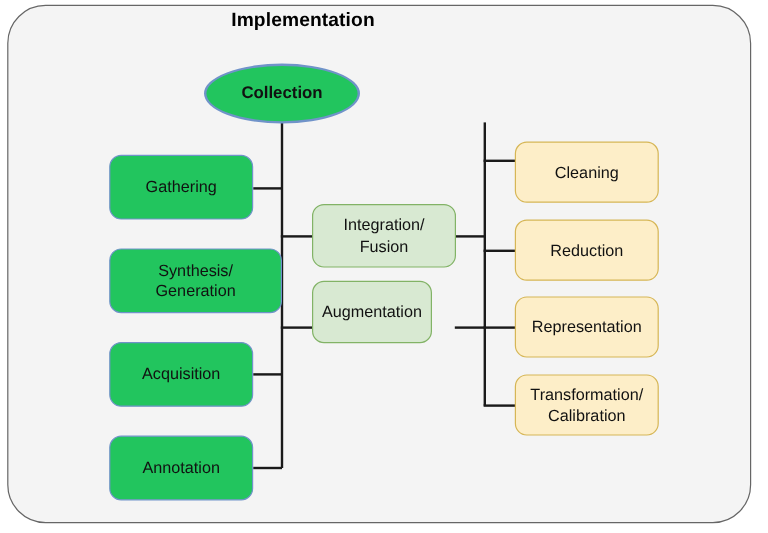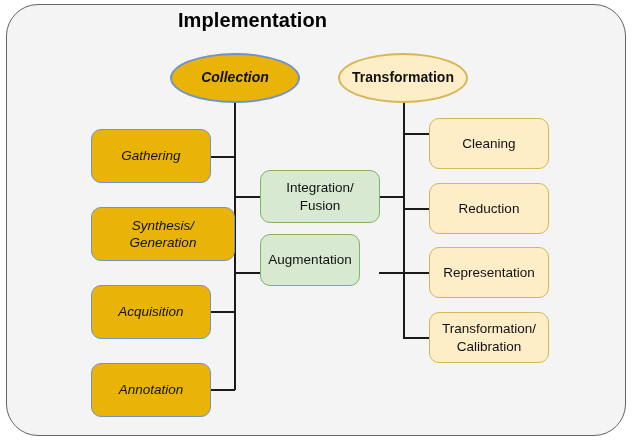--- a/index.html
+++ b/index.html
@@ -26,21 +26,21 @@
     border: 1.6px solid #666666;
     border-radius: 32px;
     box-sizing: border-box;
   }
   .diagram-title {
     position: absolute;
     left: 0;
     top: 9px;
     width: 505px;
     text-align: center;
-    font-size: 20px;
+    font-size: 16px;
     font-weight: bold;
     color: #000000;
     letter-spacing: 0.1px;
   }
   
   .node {
     position: absolute;
     box-sizing: border-box;
     display: flex;
     align-items: center;
@@ -55,23 +55,22 @@
   .node.rect {
     border-radius: 10px;
   }
   .node.ellipse {
     border-radius: 50%;
     font-weight: bold;
     font-size: 14px;
     border-width: 2px;
   }
   .fill-blue {
-    background: #eab308;
+    background: #22c55e;
     border-color: #7093c9;
-    font-style: italic;
   }
   .fill-green {
     background: #d8e9d2;
     border-color: #82b366;
   }
   .fill-yellow {
     background: #fdeec8;
     border-color: #d6b656;
   }
   
@@ -108,23 +107,20 @@
   <div class="conn h" style="left:403px; top:272px; width:27px;"></div>
   <div class="conn h" style="left:403px; top:337px; width:27px;"></div>
 
   <div class="conn h" style="left:379px; top:196px; width:26px;"></div>
   <div class="conn h" style="left:379px; top:272px; width:26px;"></div>
 
   <div class="node ellipse fill-blue" style="left:170px; top:53px; width:130px; height:50px;">
     <span>Collection</span>
   </div>
 
-  <div class="node ellipse fill-yellow" style="left:338px; top:53px; width:130px; height:50px;">
-    <span>Transformation</span>
-  </div>
 
   <div class="node rect fill-blue" style="left:91px; top:129px; width:120px; height:54px;justify-content:center;">
     <span>Gathering</span>
   </div>
 
   <div class="node rect fill-blue" style="left:91px; top:207px; width:144px; height:54px;">
     <span>
       <span>Synthesis/</span><br>
       <span>Generation</span>
     </span>

